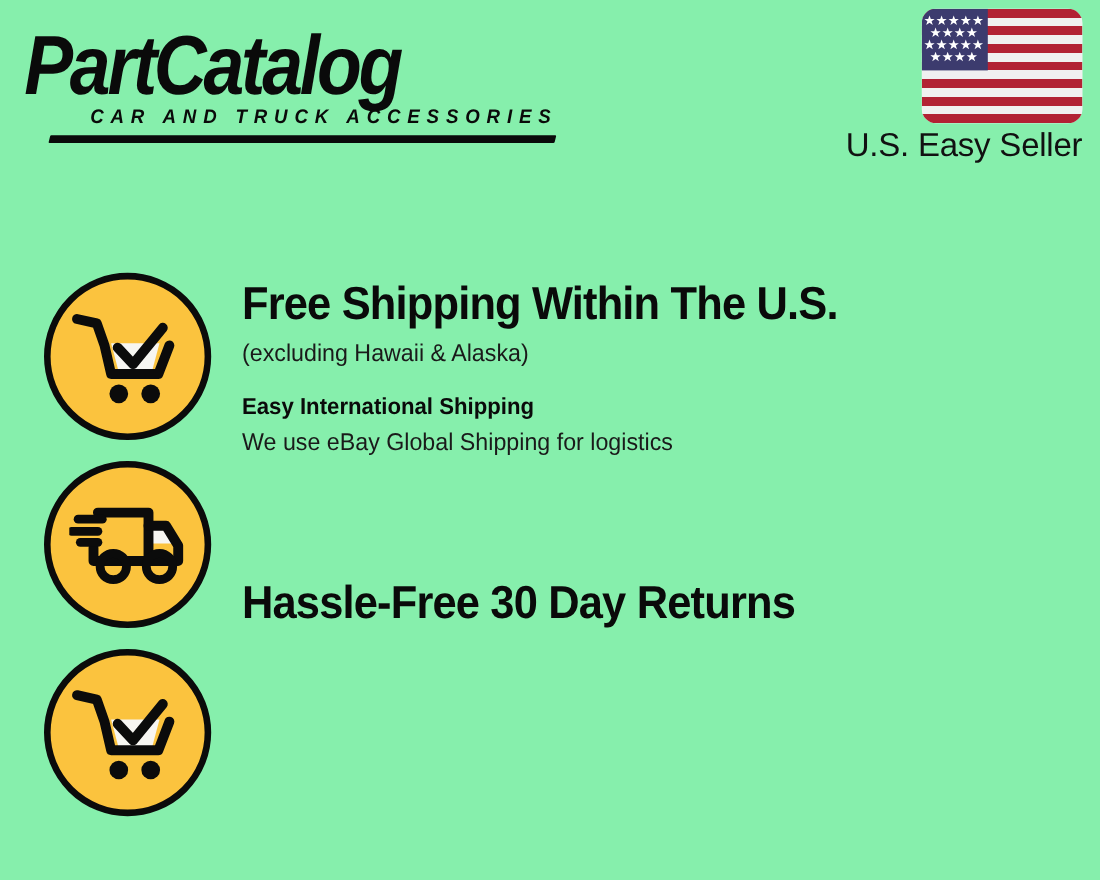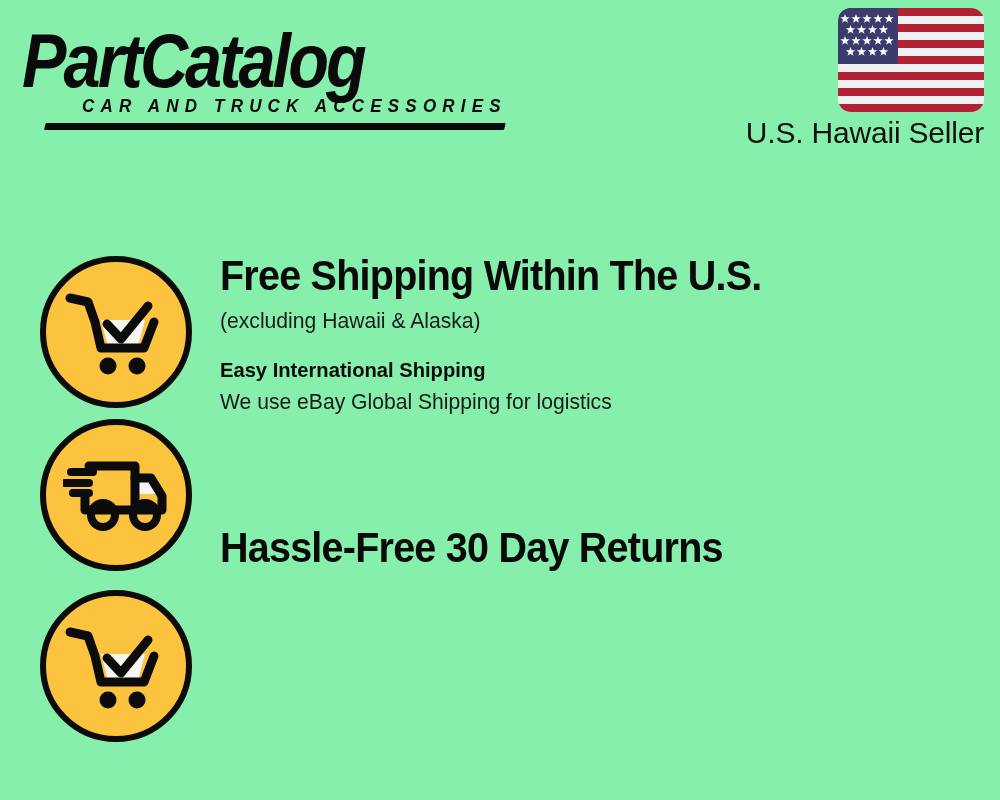--- a/index.html
+++ b/index.html
@@ -135,21 +135,21 @@
     position: absolute;
     left: 0;
     top: 232px;
     width: 1000px;
   }
   .feature-row {
     position: absolute;
     left: 40px;
     width: 900px;
     display: flex;
-    align-items: center;
+    align-items: flex-start;
   }
   .feature-row.row-0 { top: 16px; }
   .feature-row.row-1 { top: 187px; align-items: flex-end; }
   .feature-row.row-2 { top: 358px; align-items: center; }
 
   .icon-badge {
     flex: 0 0 auto;
     width: 152px;
     height: 152px;
     border-radius: 50%;
@@ -252,21 +252,21 @@
               <polygon points="51,28 52.2,31.3 55.7,31.3 52.9,33.4 54,36.7 51,34.7 48,36.7 49.1,33.4 46.3,31.3 49.8,31.3"></polygon>
 
               <polygon points="12.5,39 13.7,42.3 17.2,42.3 14.4,44.4 15.5,47.7 12.5,45.7 9.5,47.7 10.6,44.4 7.8,42.3 11.3,42.3"></polygon>
               <polygon points="23.5,39 24.7,42.3 28.2,42.3 25.4,44.4 26.5,47.7 23.5,45.7 20.5,47.7 21.6,44.4 18.8,42.3 22.3,42.3"></polygon>
               <polygon points="34.5,39 35.7,42.3 39.2,42.3 36.4,44.4 37.5,47.7 34.5,45.7 31.5,47.7 32.6,44.4 29.8,42.3 33.3,42.3"></polygon>
               <polygon points="45.5,39 46.7,42.3 50.2,42.3 47.4,44.4 48.5,47.7 45.5,45.7 42.5,47.7 43.6,44.4 40.8,42.3 44.3,42.3"></polygon>
             </g>
           </svg>
         </div>
       </div>
-      <div class="seller-text">U.S. Hawaii Seller</div>
+      <div class="seller-text">U.S. Easy Seller</div>
     </div>
 
   </div>
 
   <div class="features">
 
     <div class="feature-row row-0">
       <div class="icon-badge">
         <svg width="104" height="96" viewBox="0 0 104 96" aria-hidden="true">
 

